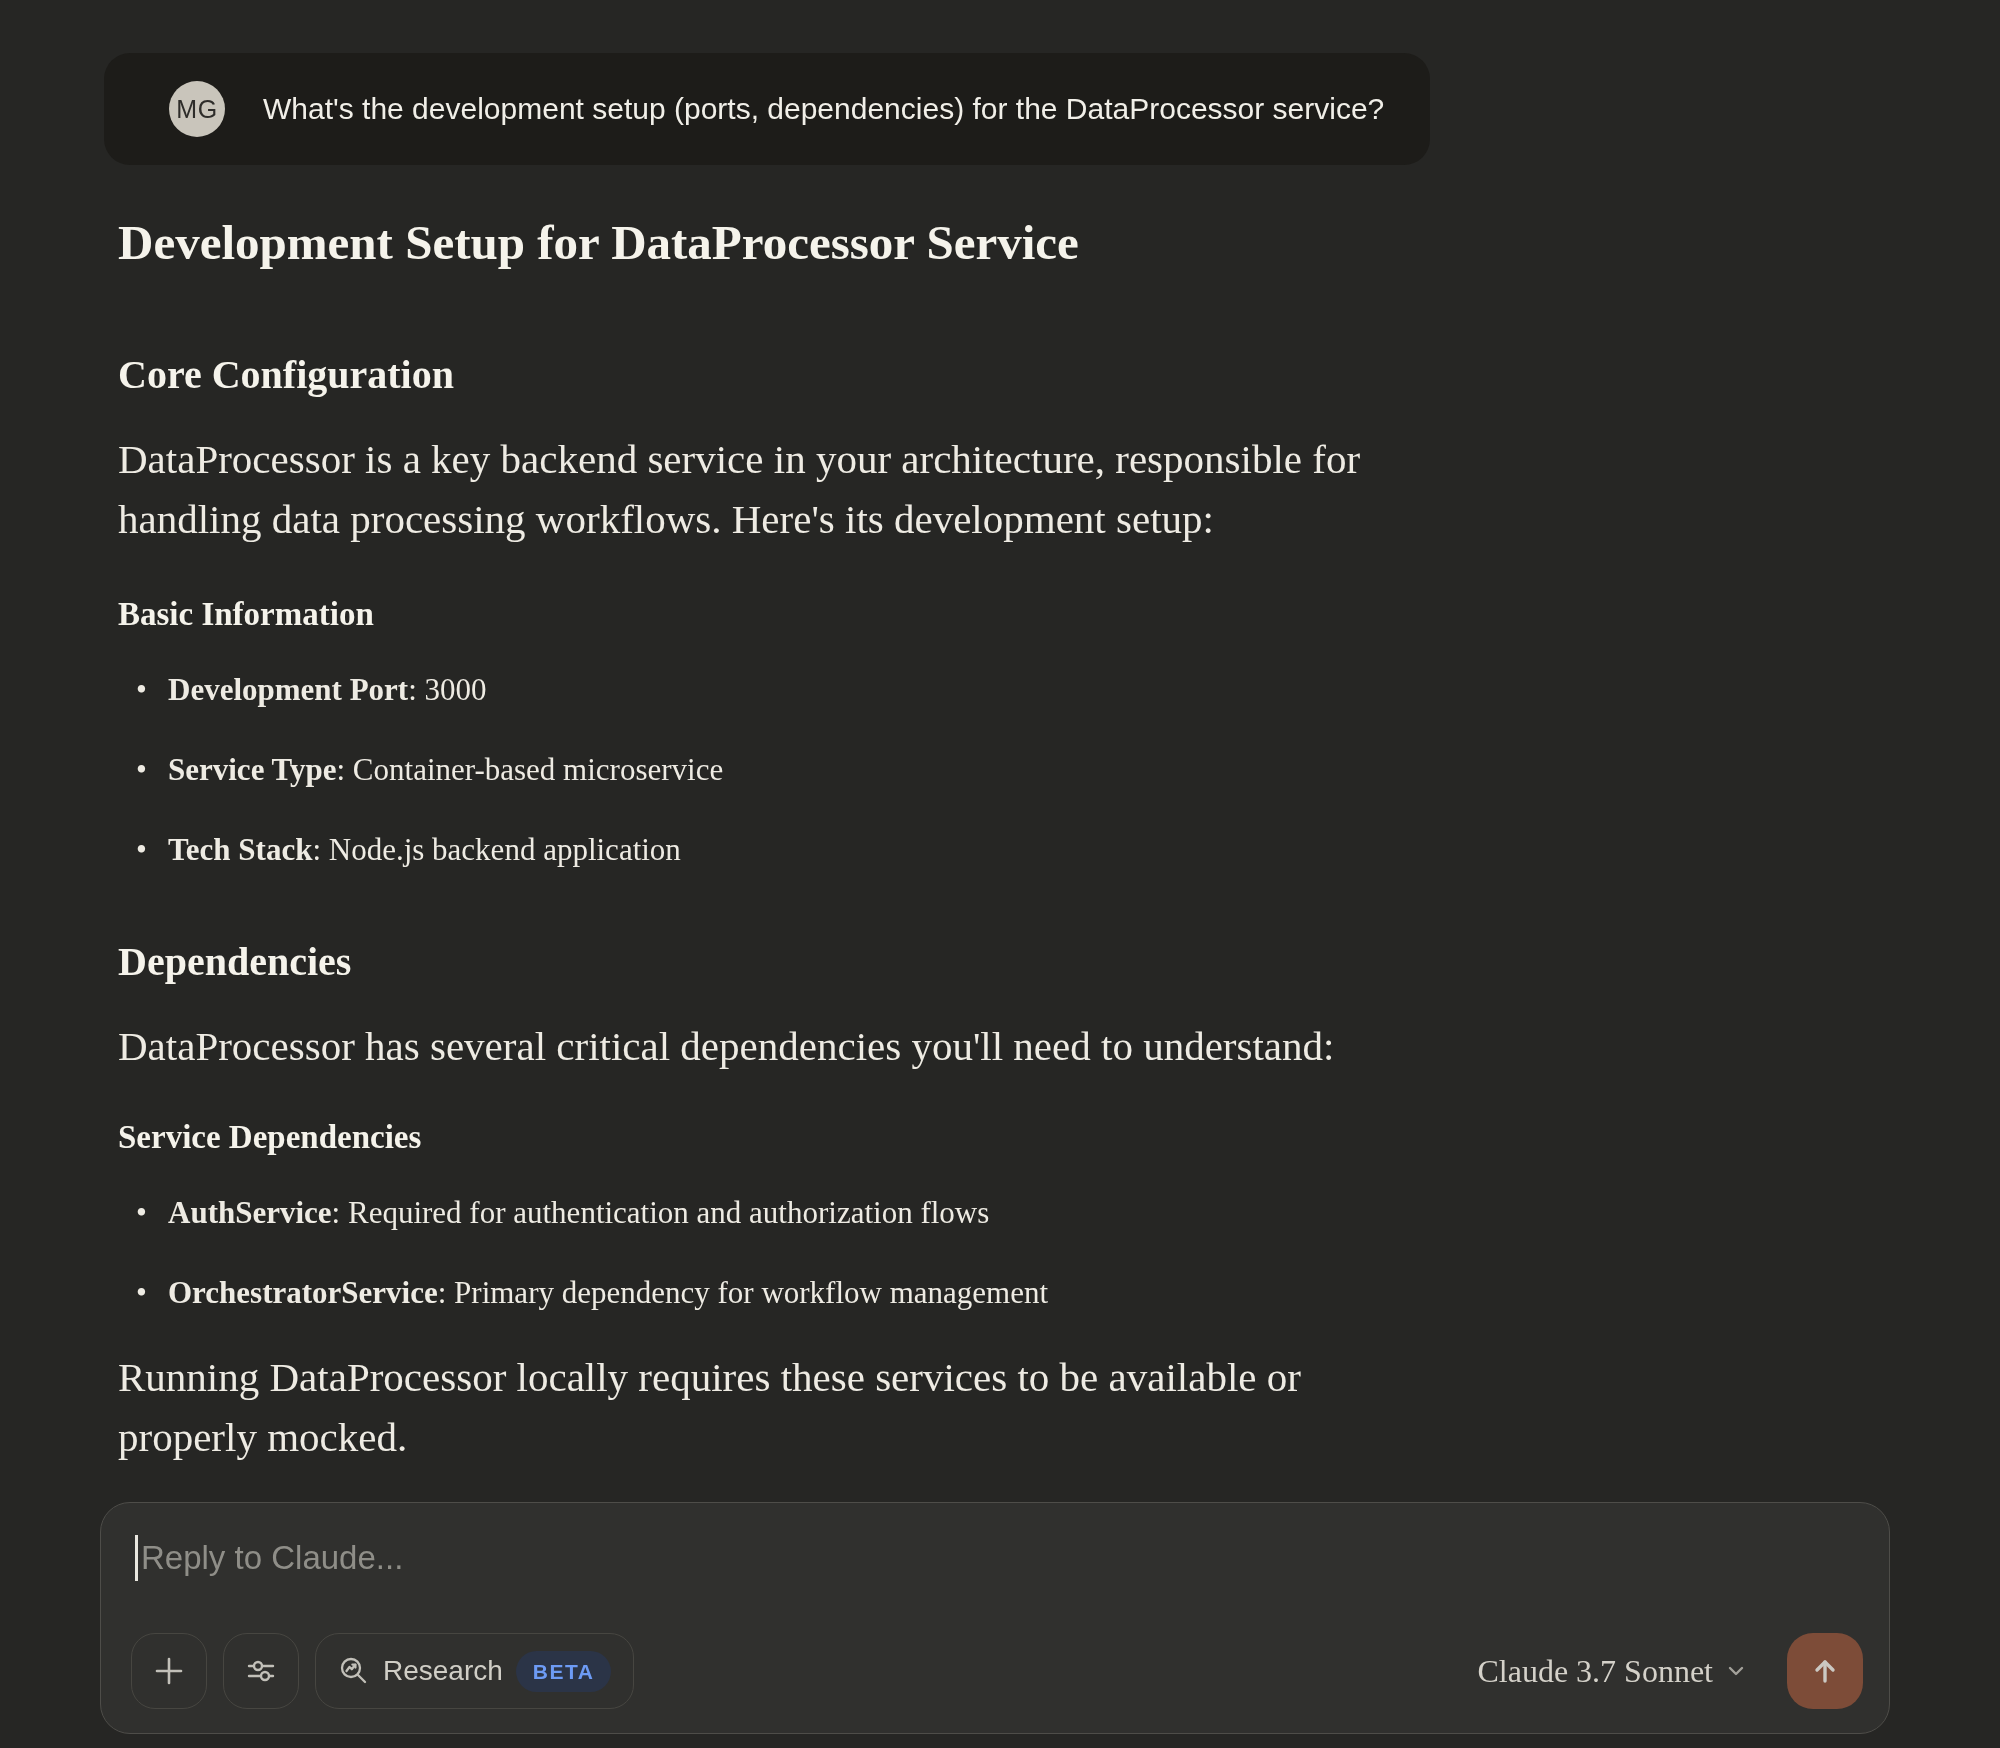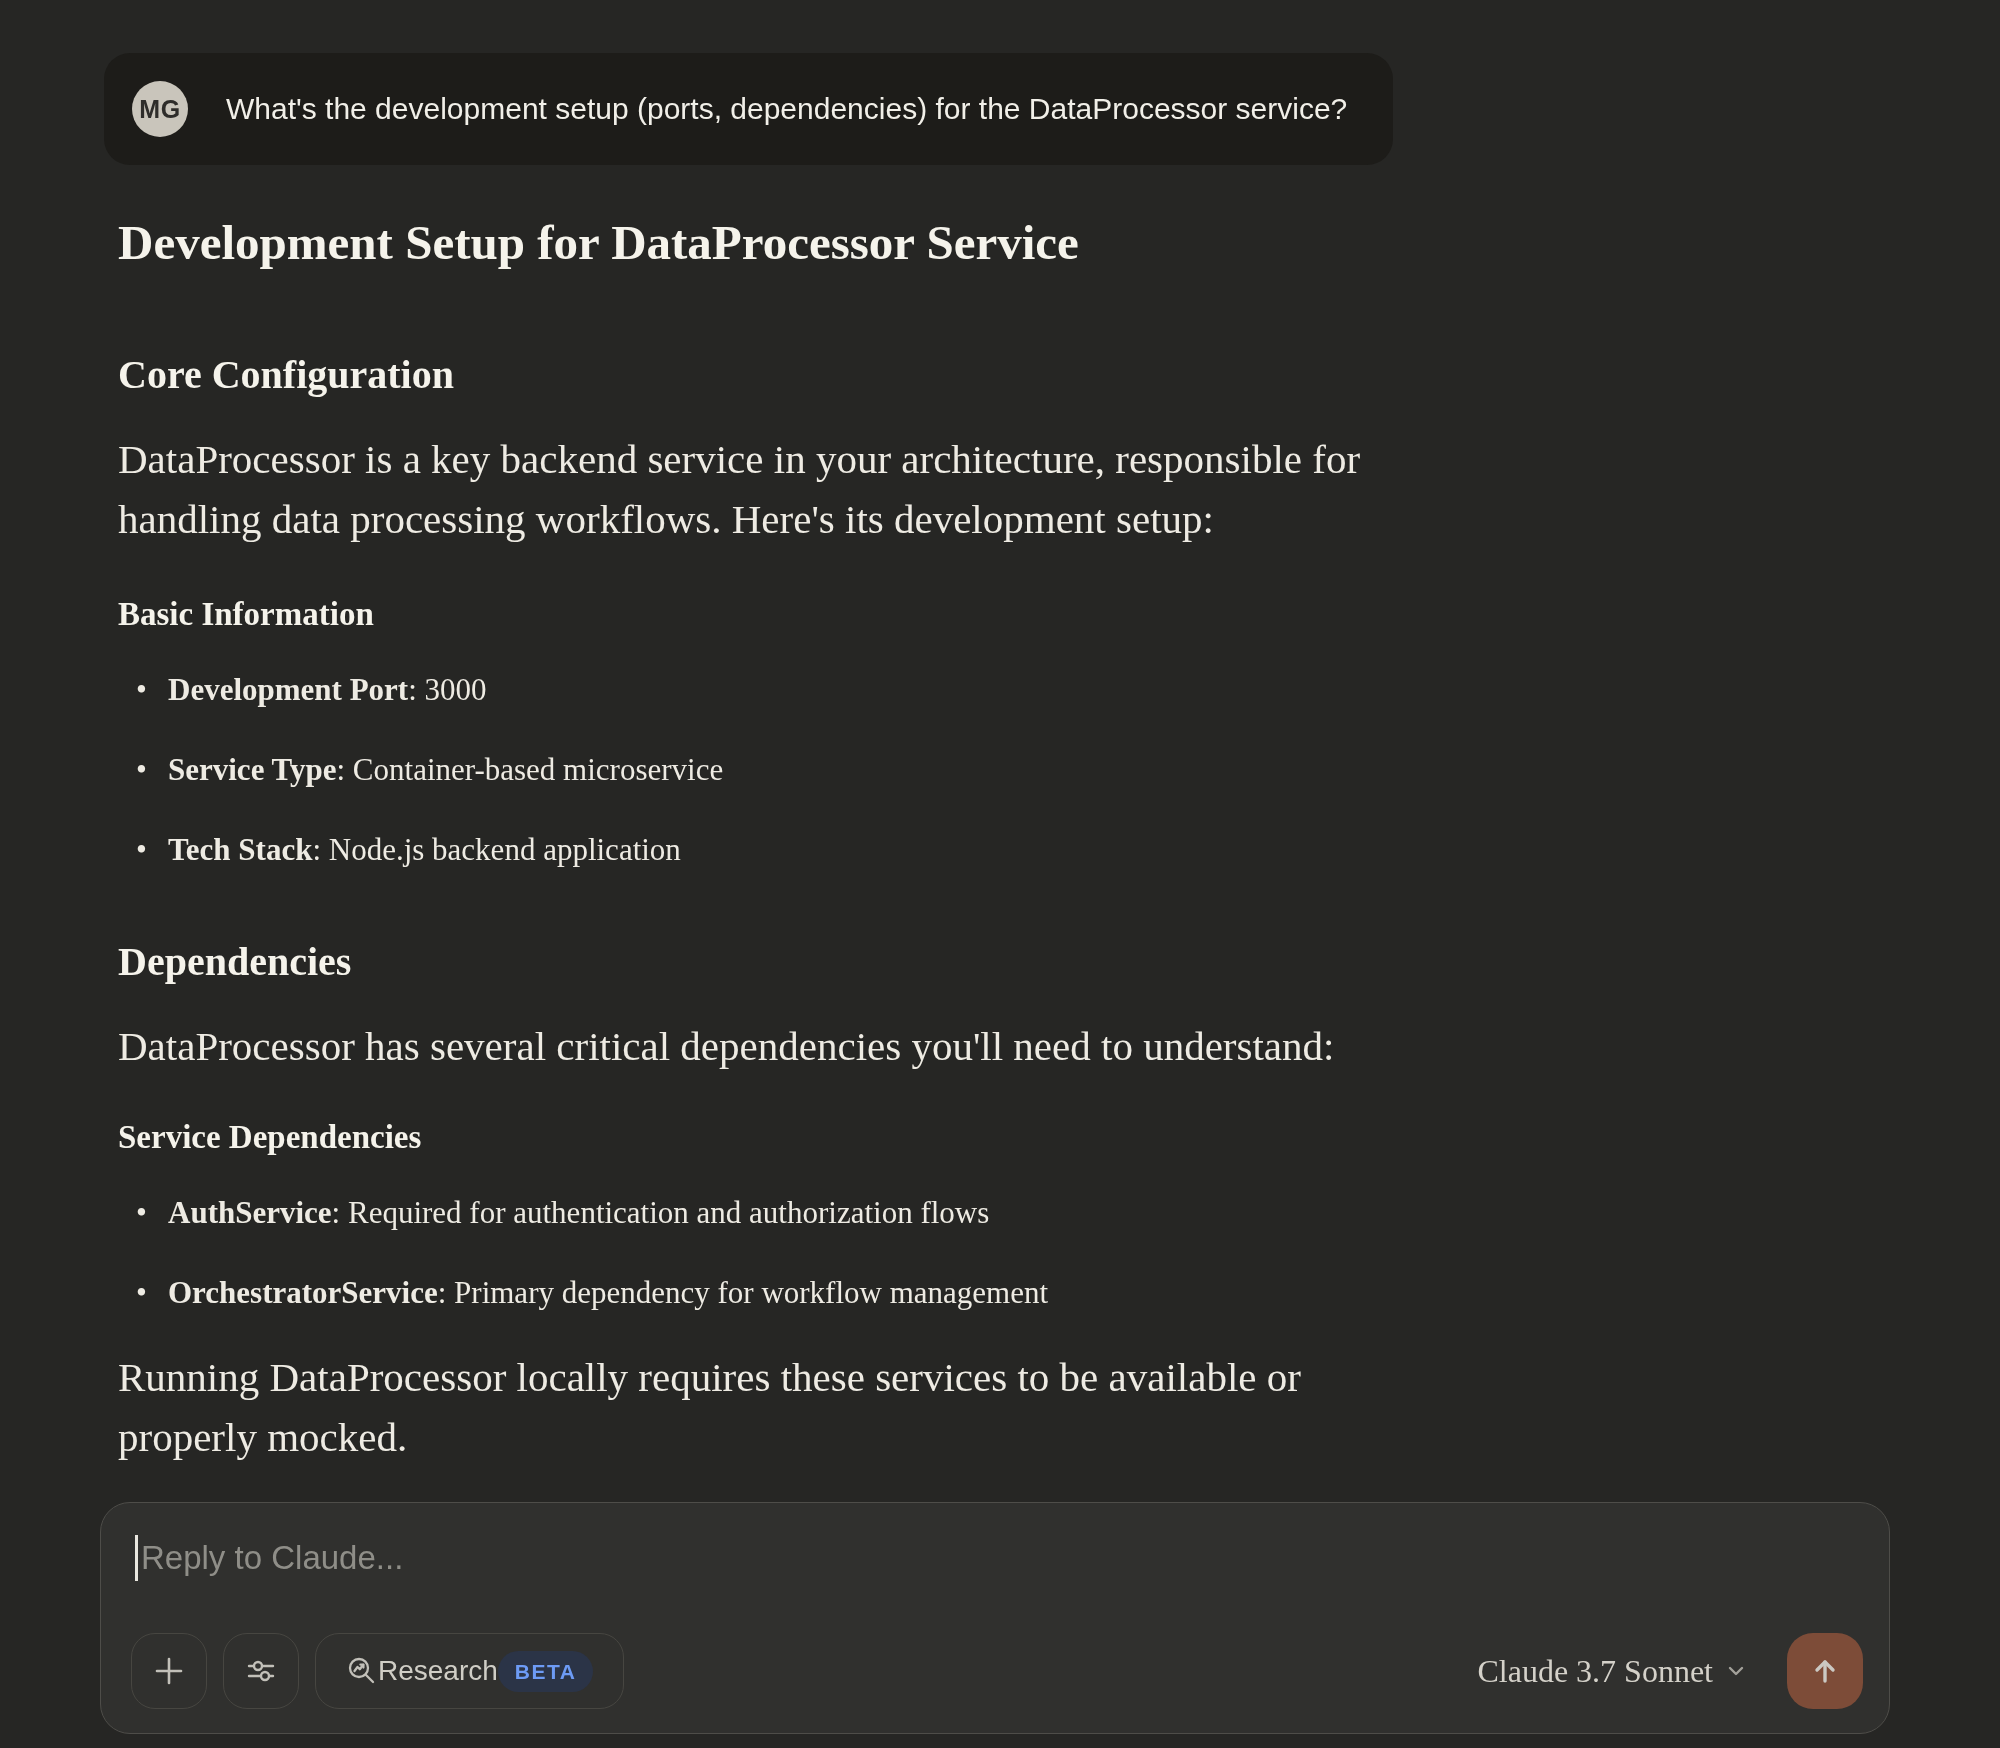--- a/index.html
+++ b/index.html
@@ -15,22 +15,22 @@
 
   .bubble-row { display:block; }
   .bubble {
     display:inline-flex; align-items:center; gap:38px;
     background:#1d1c19; border-radius:26px;
     padding:28px 46px 28px 28px;
   }
   .avatar {
     flex:0 0 auto; width:56px; height:56px; border-radius:50%;
     background:#c9c5bb; color:#2e2d2a;
-    font-weight:bold; font-size:25px; letter-spacing:.5px;
-    display:flex; align-items:center; justify-content:center;
+    font-weight:normal; font-size:25px; letter-spacing:.5px;
+    display:flex; align-items:center; justify-content:center;margin-left:37px;
   }
   .bubble-text { font-size:30px; color:#f1efe8; white-space:nowrap; }
 
   .response {
     margin-left:14px; width:1280px;
     color:#eeebe3;
     font-family:"Liberation Serif", serif;
   }
   .response h1 {
     font-size:49px; line-height:60px; font-weight:700;
@@ -68,21 +68,21 @@
     display:flex; align-items:center;
   }
   .btn {
     height:76px; box-sizing:border-box;
     border:1.5px solid #474641; border-radius:24px;
     background:transparent;
     display:flex; align-items:center; justify-content:center;
     cursor:pointer;
   }
   .icon-btn { width:76px; margin-right:16px; }
-  .research-btn { padding:0 30px; margin-right:16px; }
+  .research-btn { padding:0 22px; gap:13px; margin-right:16px; }
   .research-label { font-size:28px; color:#d0cec6; }
   .beta {
     background:#2b3447; color:#6d9bf5;
     font-size:21px; font-weight:bold; letter-spacing:1.5px;
     padding:10px 17px; border-radius:22px; line-height:1;
   }
   .spacer { flex:1 1 auto; }
   .model {
     display:flex; align-items:center; gap:10px;
     font-family:"Liberation Serif", serif;

